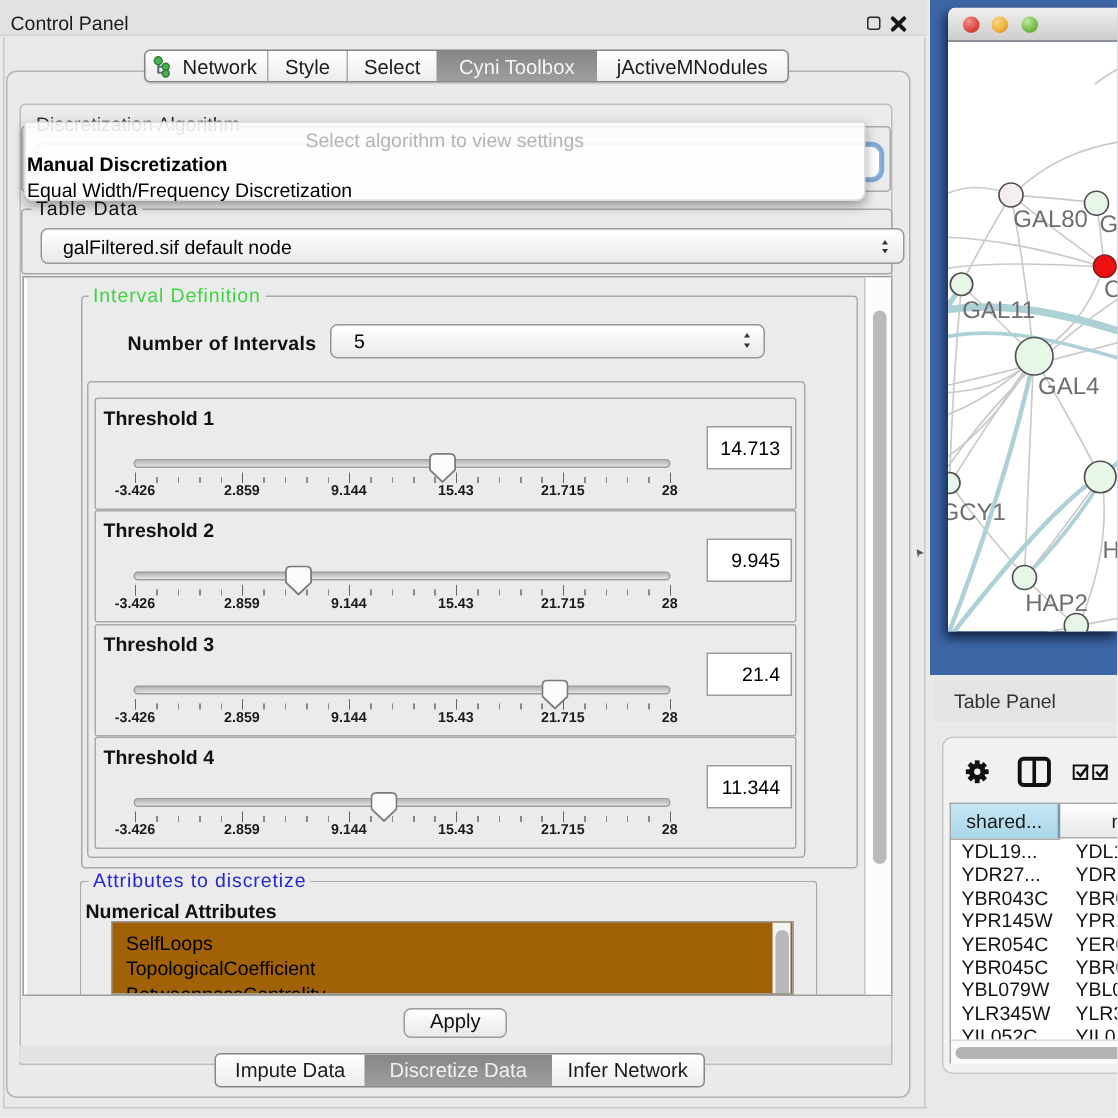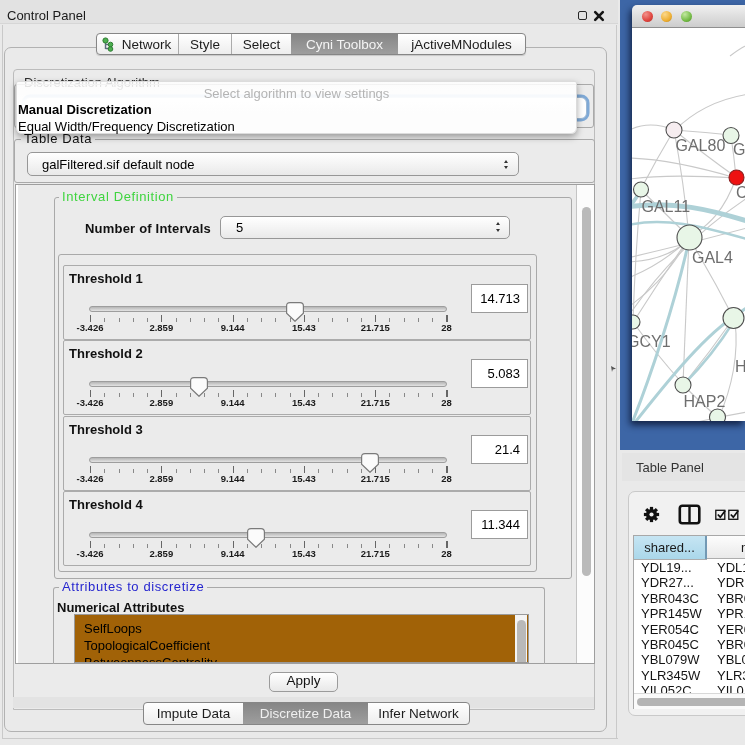--- a/index.html
+++ b/index.html
@@ -57,21 +57,21 @@
     <circle cx="10.5" cy="12" r="2.3" fill="#4caf50" stroke="#2e7d32" stroke-width="1"></circle>
   </svg>
 </div>
 
 <div class="abs" style="left:24px;top:75px;font-size:13px;color:#2e2e2e;">Discretization Algorithm</div>
 <div class="gbox" style="left:14px;top:84px;width:578px;height:42px;"></div>
 <div class="abs" style="left:24px;top:97px;width:563px;height:22px;border:1px solid #9cb8d4;border-radius:6px;background:#fff;box-shadow:0 0 0 2.5px rgba(108,158,210,0.85);box-sizing:border-box;"></div>
 
 <div class="gbox" style="left:14px;top:139px;width:579px;height:42px;"></div>
 <div class="glabel" style="left:21px;top:132px;color:#111;">Table Data</div>
-<div class="combo" style="left:27px;top:152px;width:492px;height:24px;">
+<div class="combo" style="left:27px;top:152px;width:576px;height:24px;">
   <span style="position:absolute;left:14px;top:4px;">galFiltered.sif default node</span>
   <span class="caret up" style="right:10px;top:6.5px;"></span>
   <span class="caret dn" style="right:10px;top:13px;"></span>
 </div>
 
 <div class="abs" style="left:15px;top:184px;width:580px;height:480px;border-top:1px solid #9e9e9e;border-bottom:1px solid #9e9e9e;border-left:1px solid #9e9e9e;background:#ebebeb;box-sizing:border-box;box-shadow:inset 2px 0 0 #ffffff;"></div>
 
 <div class="abs" style="left:576px;top:185px;width:19px;height:478px;background:#fcfcfc;border-left:1px solid #c4c4c4;border-right:1px solid #9e9e9e;box-sizing:border-box;"></div>
 <div class="abs" style="left:581.5px;top:207px;width:9px;height:369px;border-radius:4.5px;background:#bababa;"></div>
 
@@ -114,21 +114,21 @@
         <span style="left:0px;">-3.426</span>
         <span style="left:71.3px;">2.859</span>
         <span style="left:142.6px;">9.144</span>
         <span style="left:213.9px;">15.43</span>
         <span style="left:285.2px;">21.715</span>
         <span style="left:356.5px;">28</span>
       </div>
   <svg class="thumb" style="left:126.3px;" width="18" height="20" viewBox="0 0 18 20">
         <path d="M4 0.6 H14 Q17.4 0.6 17.4 4 V11.3 L9 19.3 L0.6 11.3 V4 Q0.6 0.6 4 0.6 Z" fill="#fbfbfb" stroke="#7a7a7a" stroke-width="1.2"></path>
       </svg>
-  <div class="vbox">5.083</div>
+  <div class="vbox">9.945</div>
 </div>
 <div class="tbox" style="top:416px;">
   <div class="tlabel">Threshold 3</div>
   <div class="track"></div>
       <div class="minor"></div>
       <div class="major"></div>
   <div class="tick-labels">
         <span style="left:0px;">-3.426</span>
         <span style="left:71.3px;">2.859</span>
         <span style="left:142.6px;">9.144</span>

